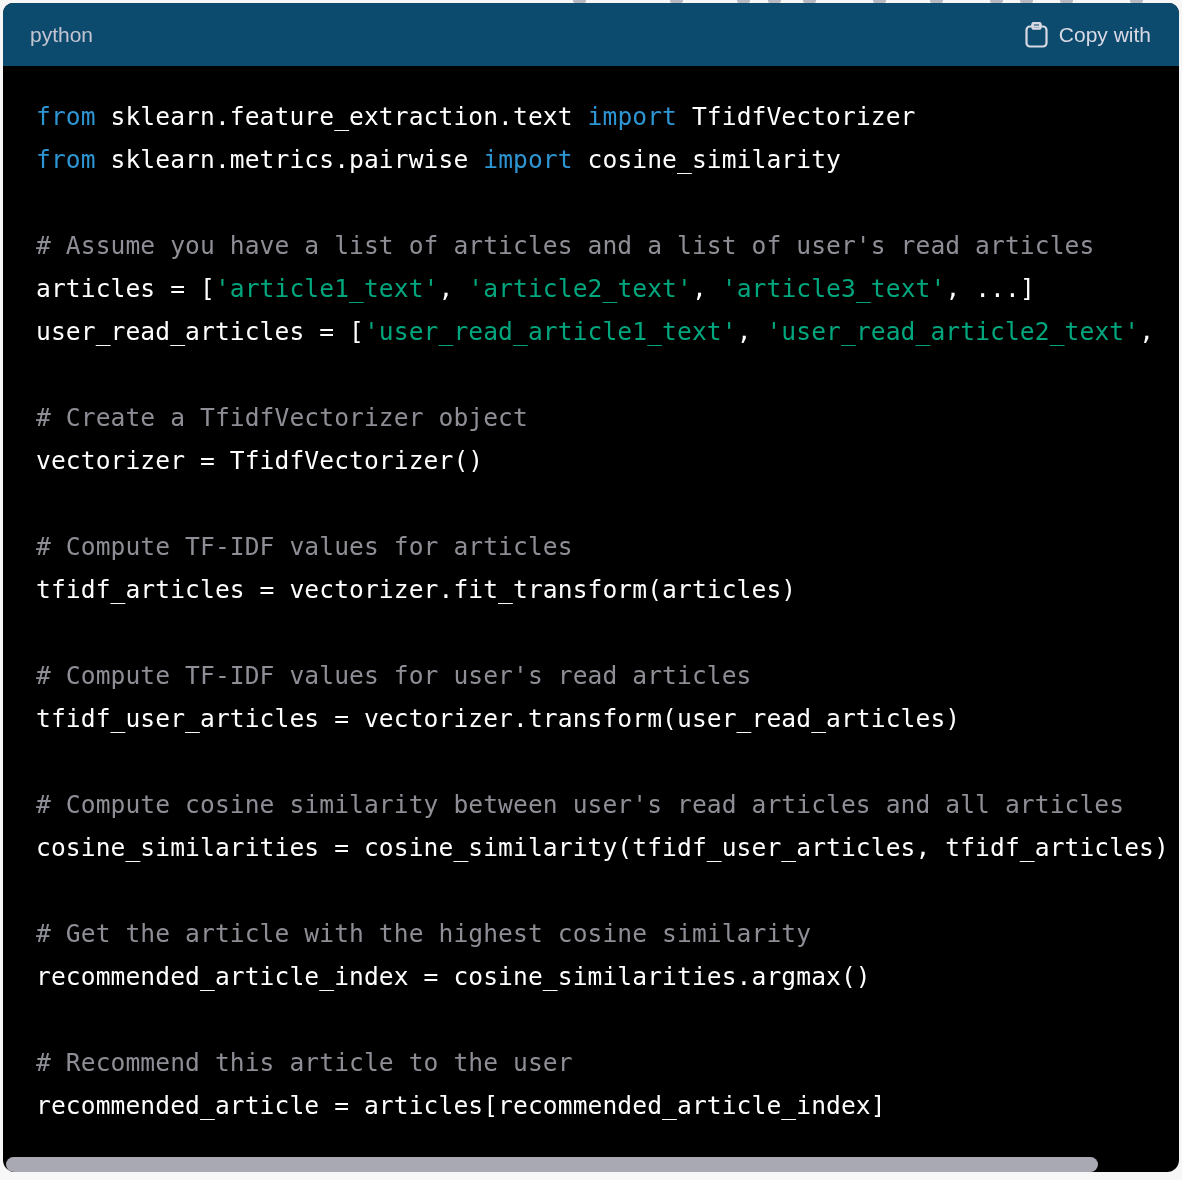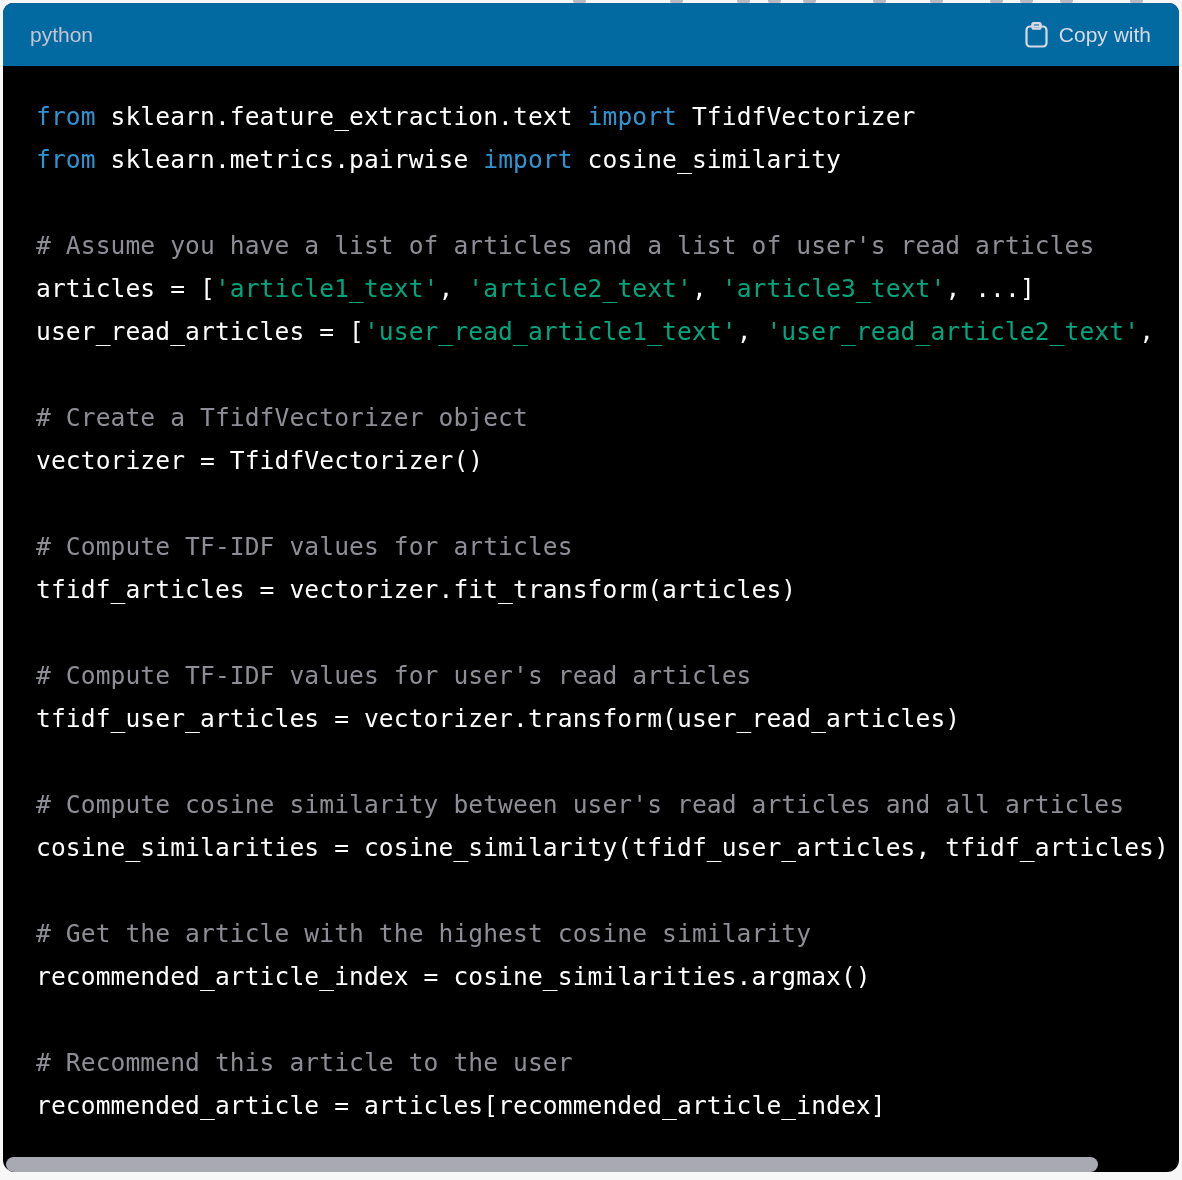--- a/index.html
+++ b/index.html
@@ -16,21 +16,21 @@
   }
   .code-block{
     position:absolute;left:3px;top:3px;
     width:1176px;height:1169px;
     border-radius:10px 10px 12px 12px;
     overflow:hidden;
     background:#000000;
   }
   .code-header{
     height:63px;
-    background:#0369a1;
+    background:#0c4a6e;
     display:flex;align-items:center;justify-content:space-between;
     padding:0 28px 0 27px;
     box-sizing:border-box;
   }
   .lang-label{
     color:#c5c5d2;
     font-size:21px;
   }
   .copy-btn{
     display:flex;align-items:center;gap:11px;

